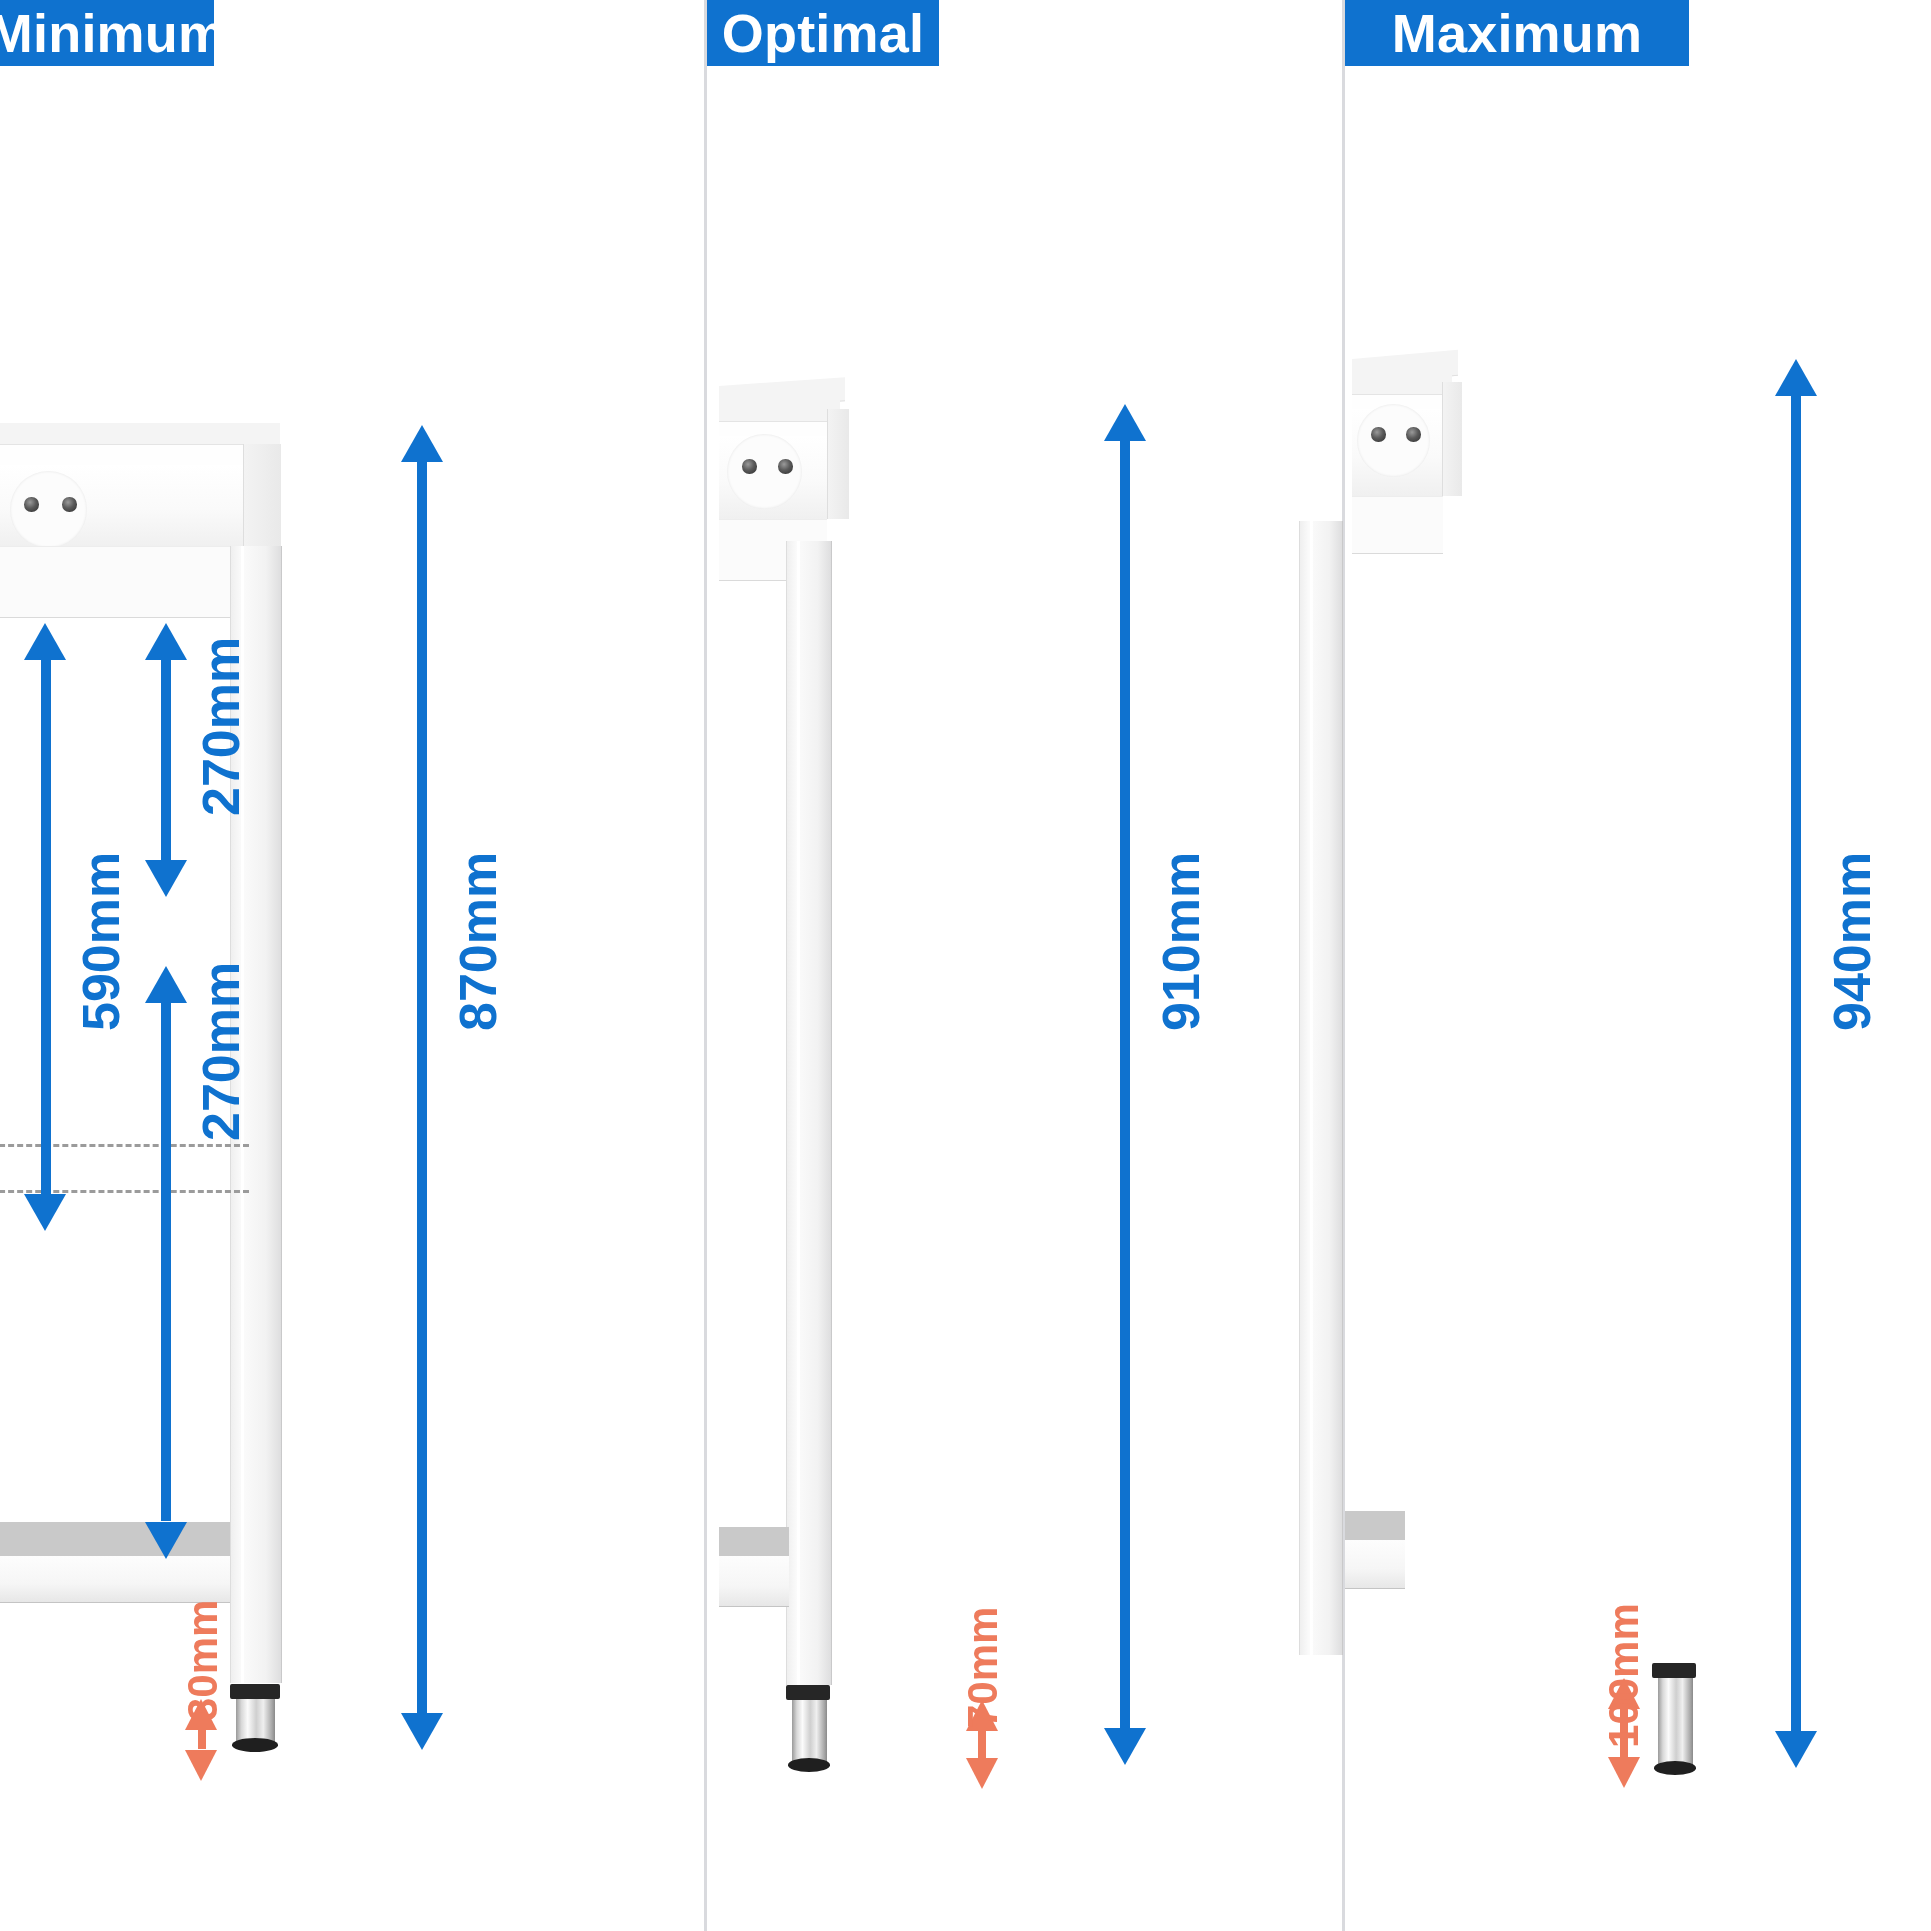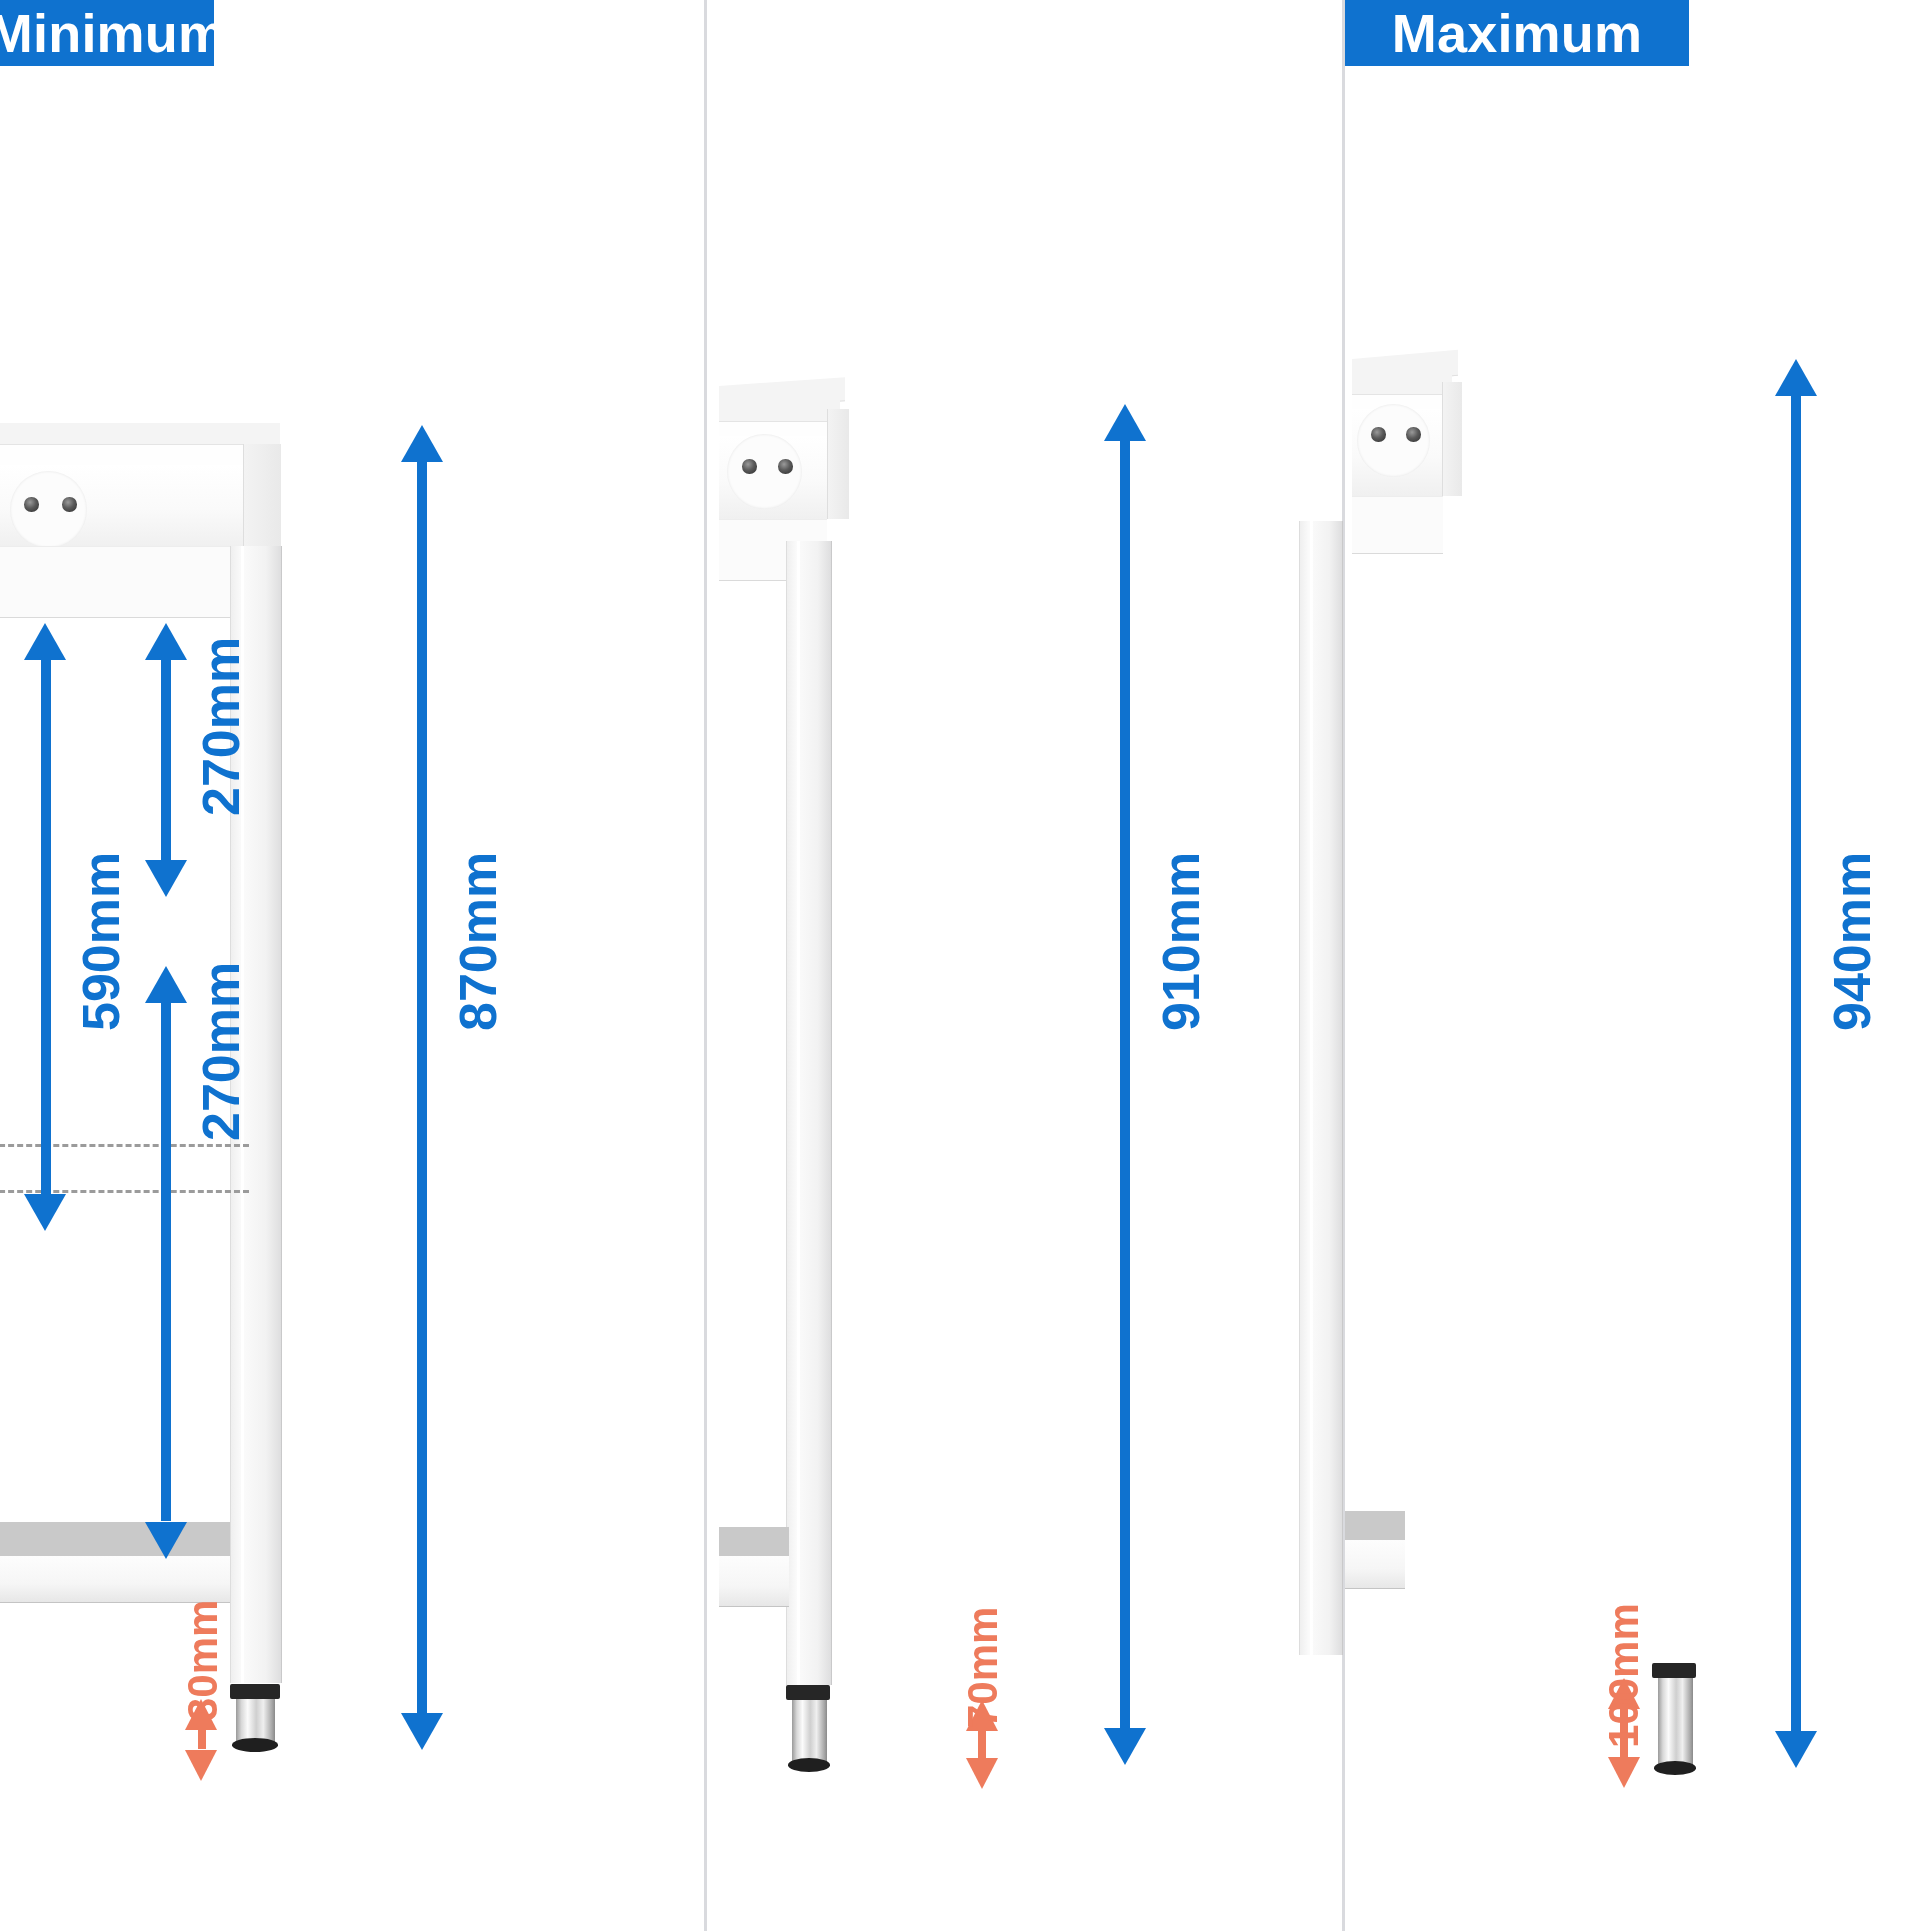--- a/index.html
+++ b/index.html
@@ -75,20 +75,21 @@
 </style>
 </head>
 <body>
 
 <div class="stage">
 
   <div class="divider" style="left:704px;"></div>
   <div class="divider" style="left:1342px;"></div>
 
   <div class="badge" style="left:0px;top:0px;width:214px;height:66px;">Minimum</div>
+  <div class="badge" style="left:707px;top:0px;width:232px;height:66px;">Optimal</div>
   <div class="badge" style="left:1345px;top:0px;width:344px;height:66px;">Maximum</div>
 
   <div>
 
     <div class="top-edge" style="left:-19.3px;top:423px;width:299px;height:21px;"></div>
     <div class="top-slab" style="left:-19.3px;top:444px;width:282px;height:21px;"></div>
 
     <div class="apron-face" style="left:-19.3px;top:465px;width:263px;height:81px;"></div>
     <div class="apron-side" style="left:243px;top:444px;width:37px;height:102px;"></div>
 

